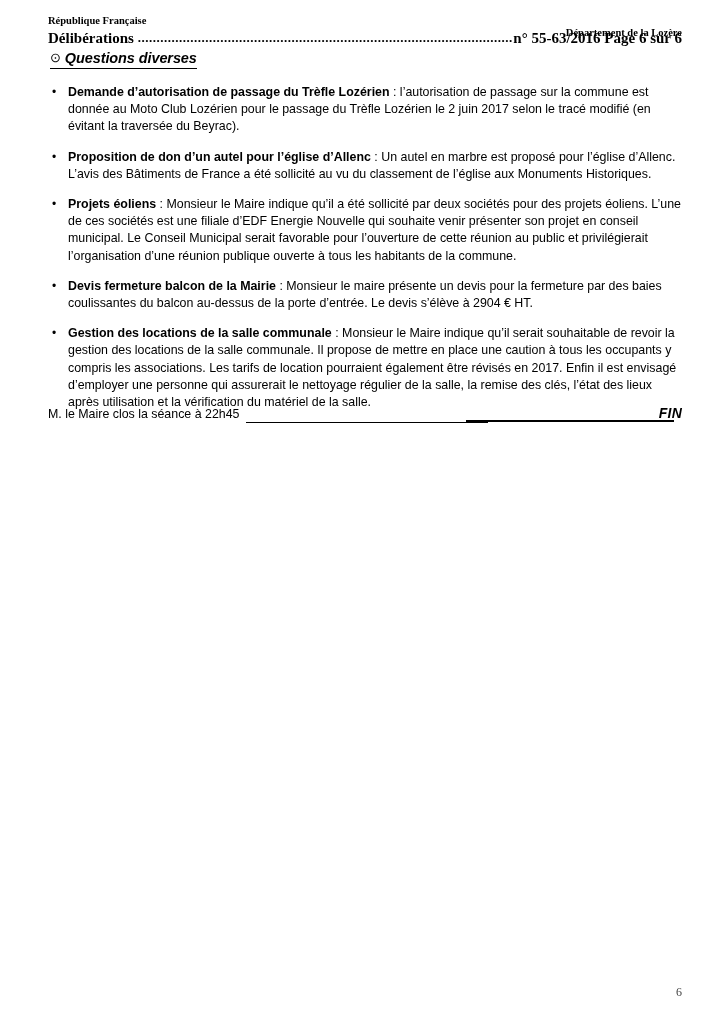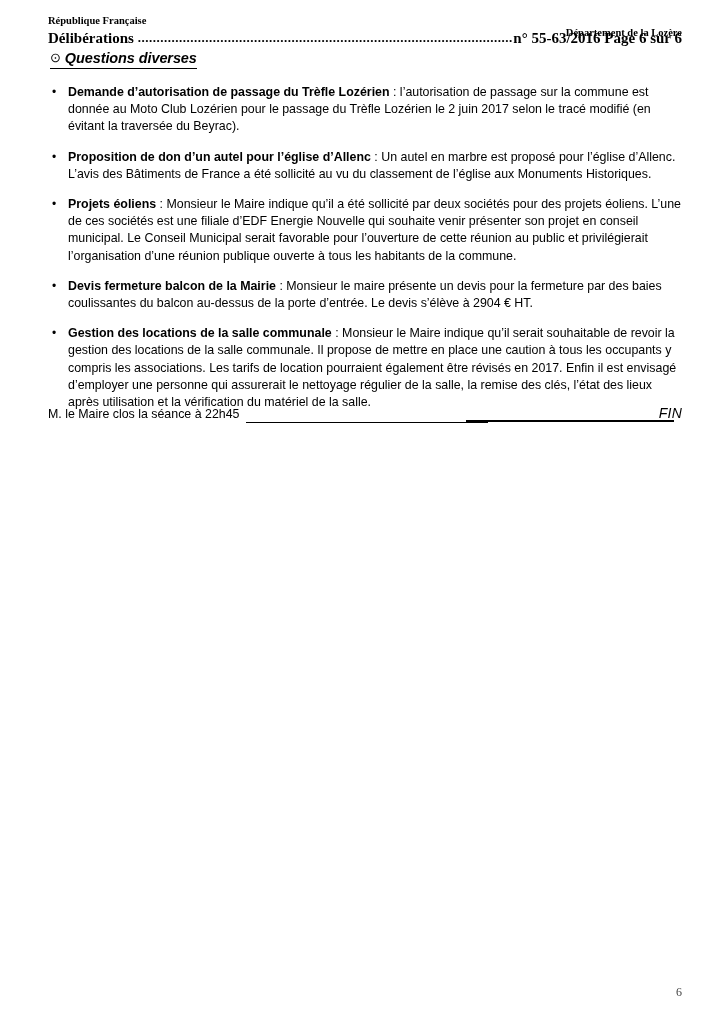--- a/index.html
+++ b/index.html
@@ -160,21 +160,21 @@
     top: 14px;
     width: 208px;
     height: 1.6px;
     background: #000;
   }
   .closing-fin {
     position: absolute;
     right: 0;
     top: -1px;
     font-size: 14px;
-    font-weight: normal;
+    font-weight: bold;
     font-style: italic;
     letter-spacing: 0.2px;
   }
 
   
   .page-number {
     position: absolute;
     right: 42px;
     top: 985px;
     font-family: "Liberation Serif", serif;

